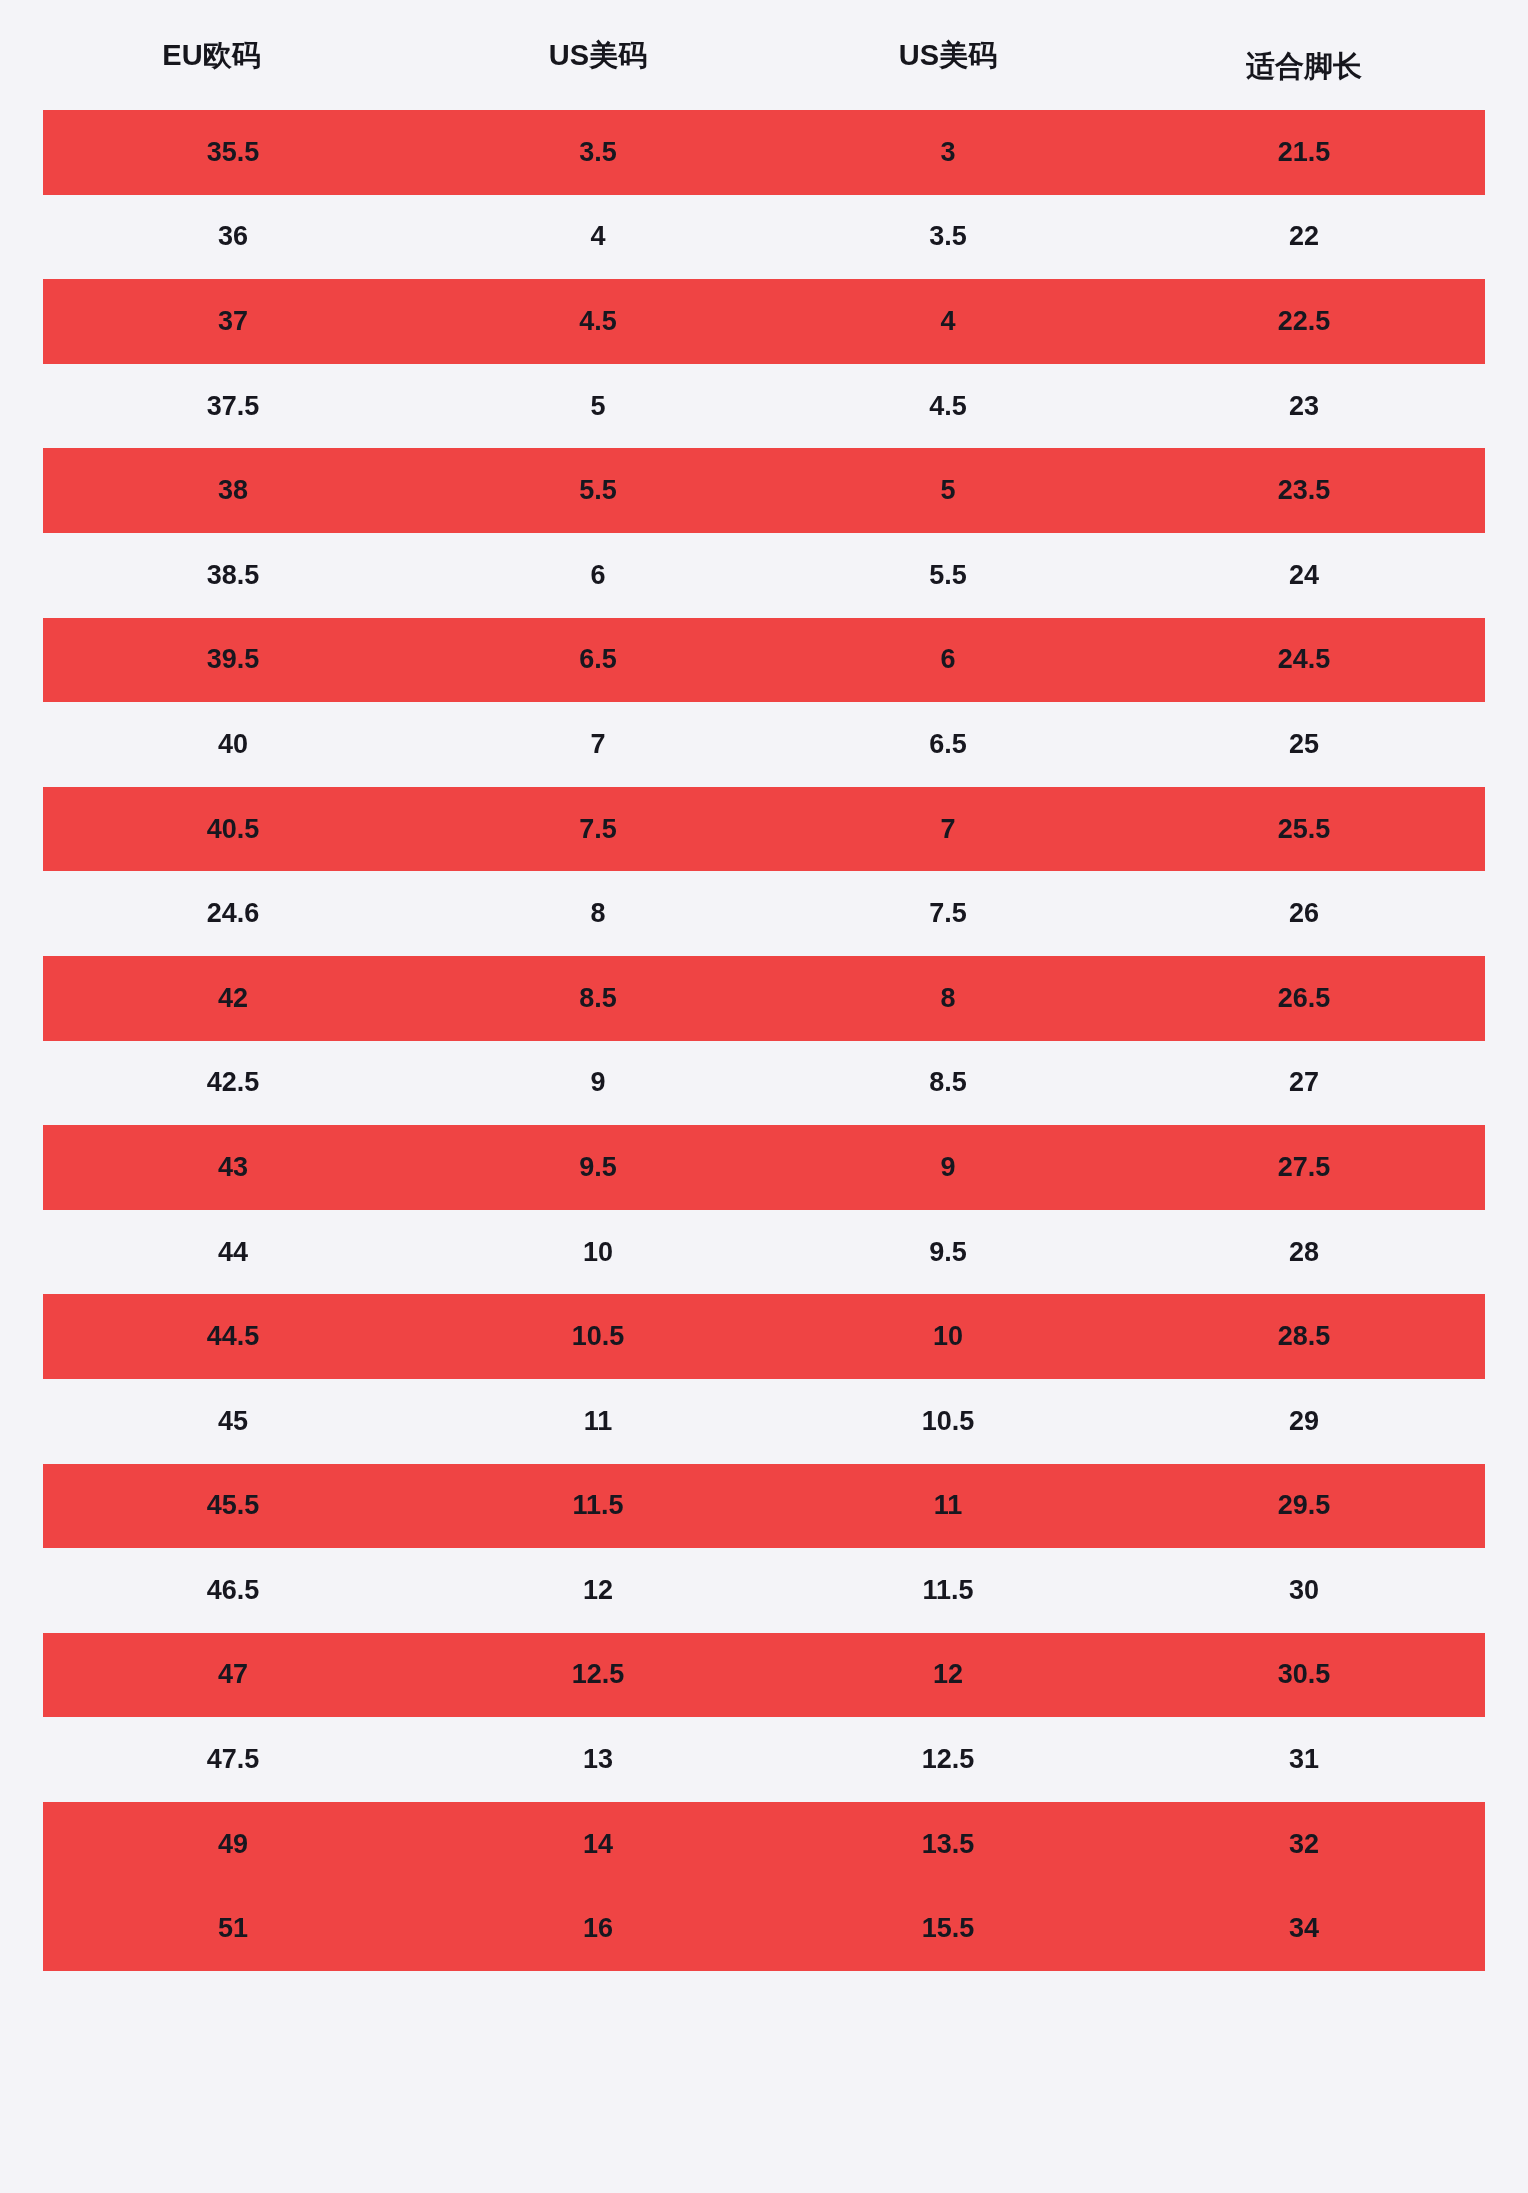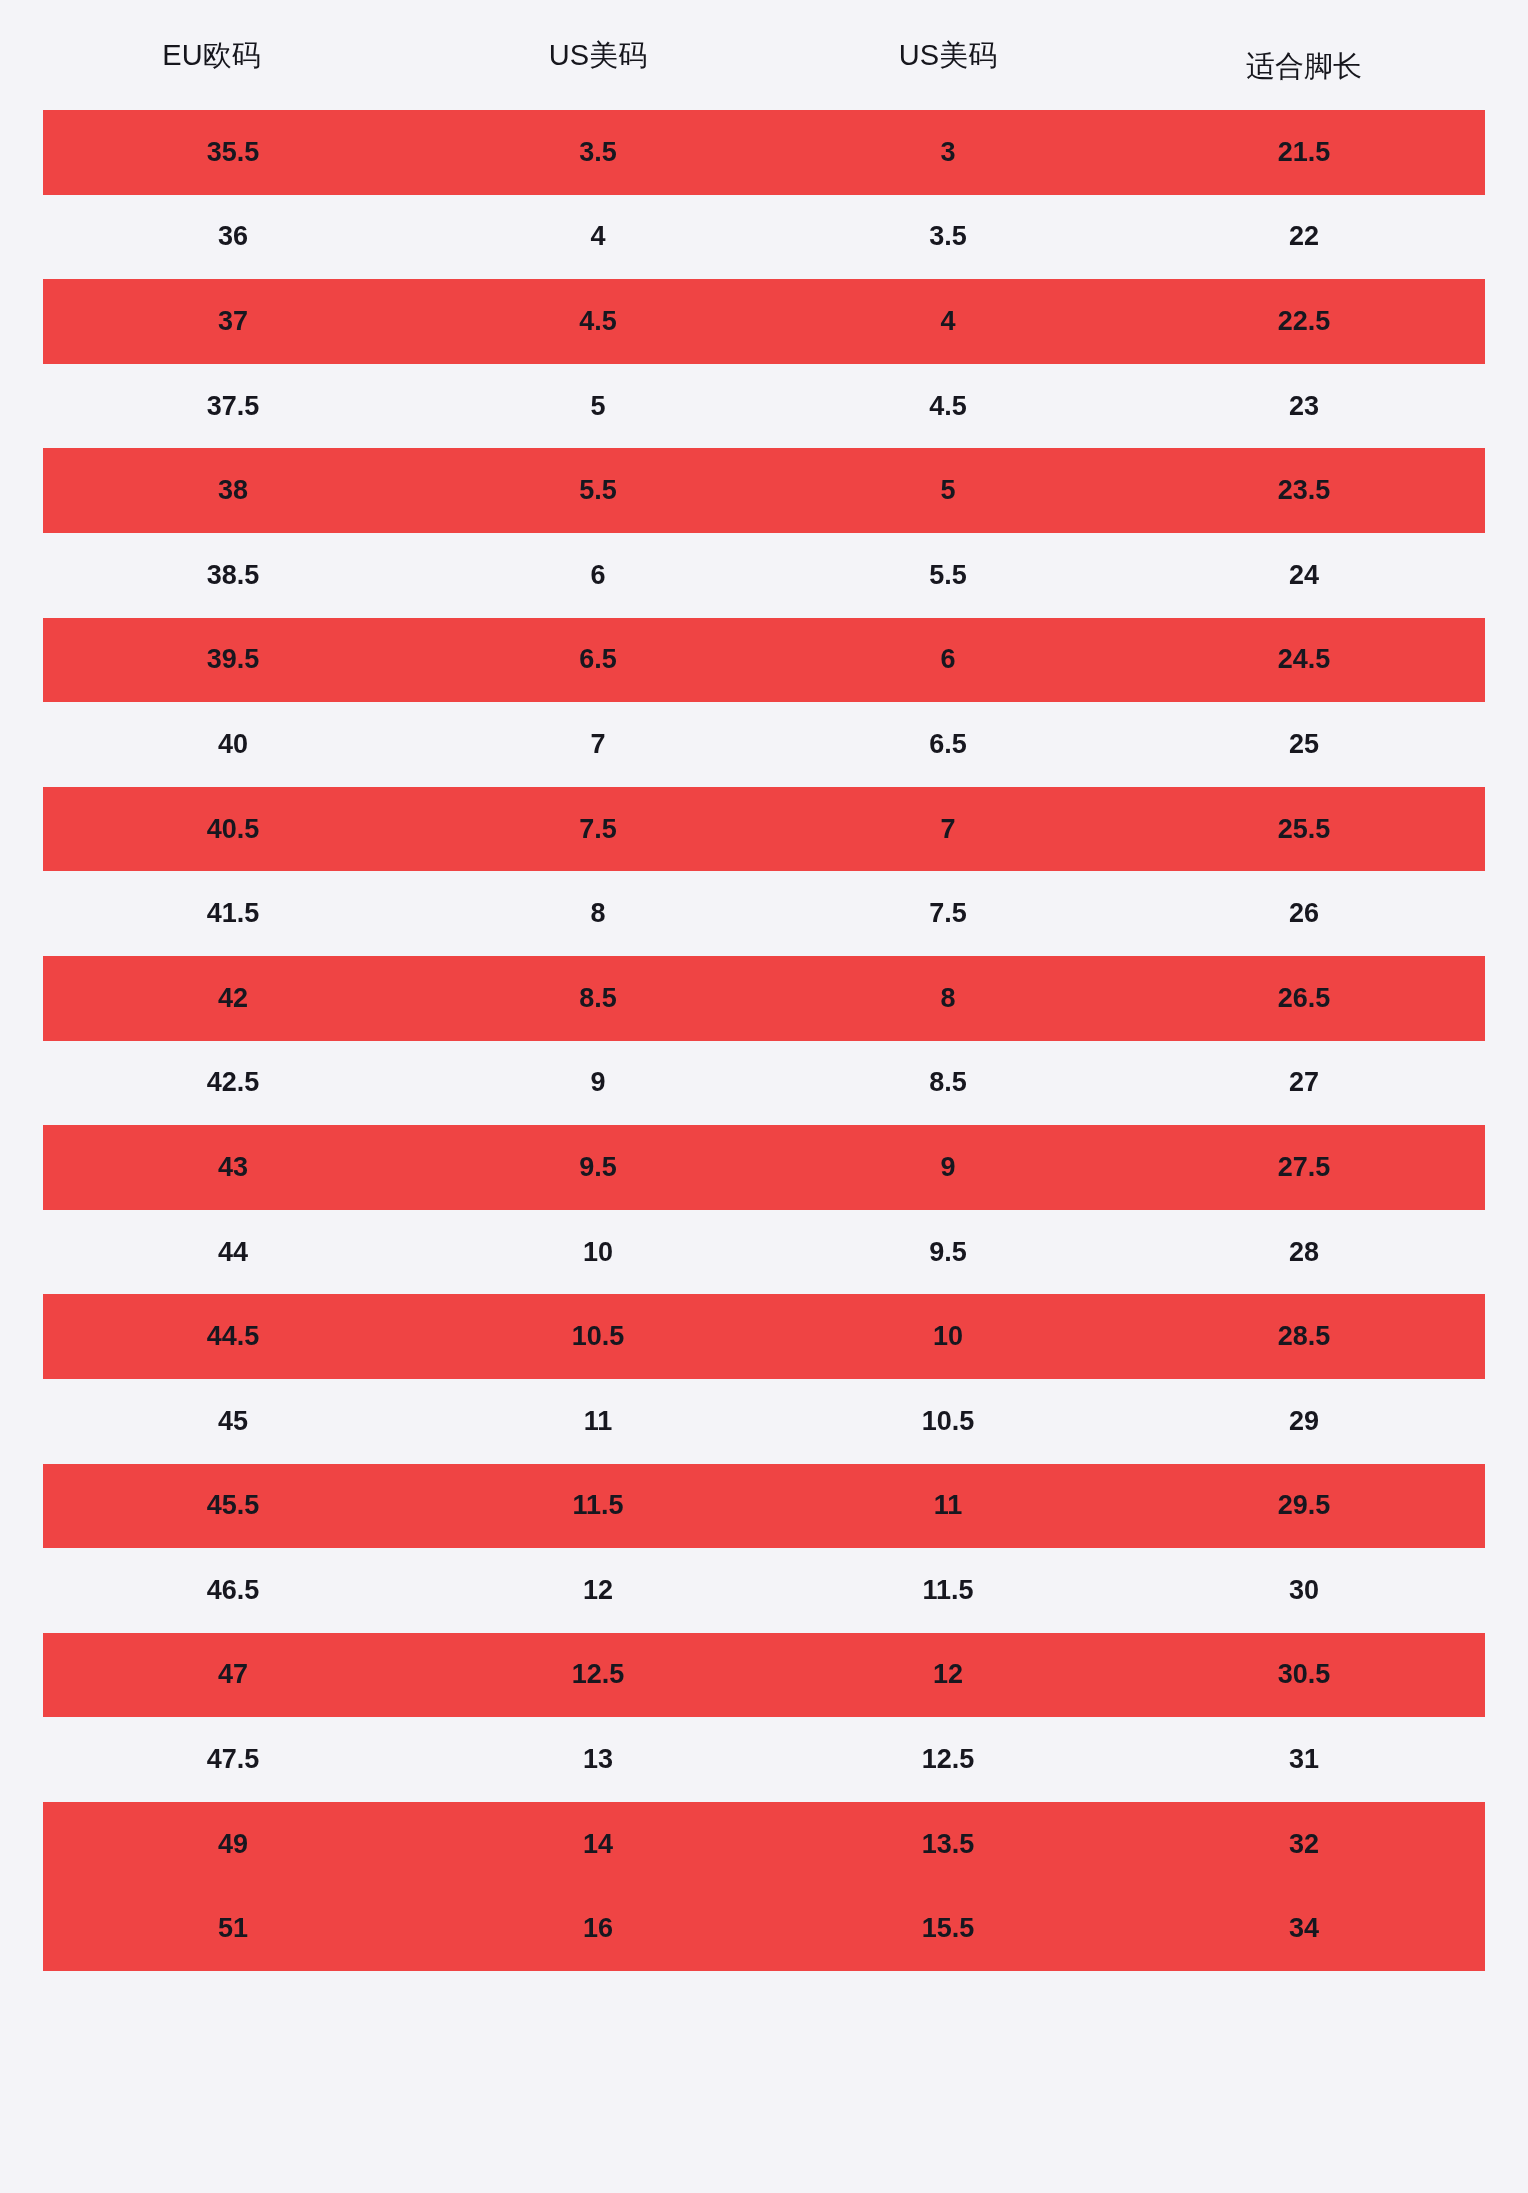--- a/index.html
+++ b/index.html
@@ -26,21 +26,21 @@
   .chart-header {
     display: flex;
     width: 1528px;
     height: 110px;
     align-items: center;
     background: #f4f4f8;
   }
 
   .chart-header .cell {
     font-size: 29px;
-    font-weight: 400;
+    font-weight: 700;
     color: #16161d;
     text-align: center;
     letter-spacing: 0px;
     line-height: 1;
     white-space: nowrap;
   }
 
   
   .chart-body {
     width: 1528px;
@@ -141,21 +141,21 @@
         <div class="cell col-uk">6.5</div>
         <div class="cell col-foot">25</div>
       </div>
       <div class="chart-row odd">
         <div class="cell col-eu">40.5</div>
         <div class="cell col-us">7.5</div>
         <div class="cell col-uk">7</div>
         <div class="cell col-foot">25.5</div>
       </div>
       <div class="chart-row">
-        <div class="cell col-eu">41.5</div>
+        <div class="cell col-eu">24.6</div>
         <div class="cell col-us">8</div>
         <div class="cell col-uk">7.5</div>
         <div class="cell col-foot">26</div>
       </div>
       <div class="chart-row odd">
         <div class="cell col-eu">42</div>
         <div class="cell col-us">8.5</div>
         <div class="cell col-uk">8</div>
         <div class="cell col-foot">26.5</div>
       </div>

